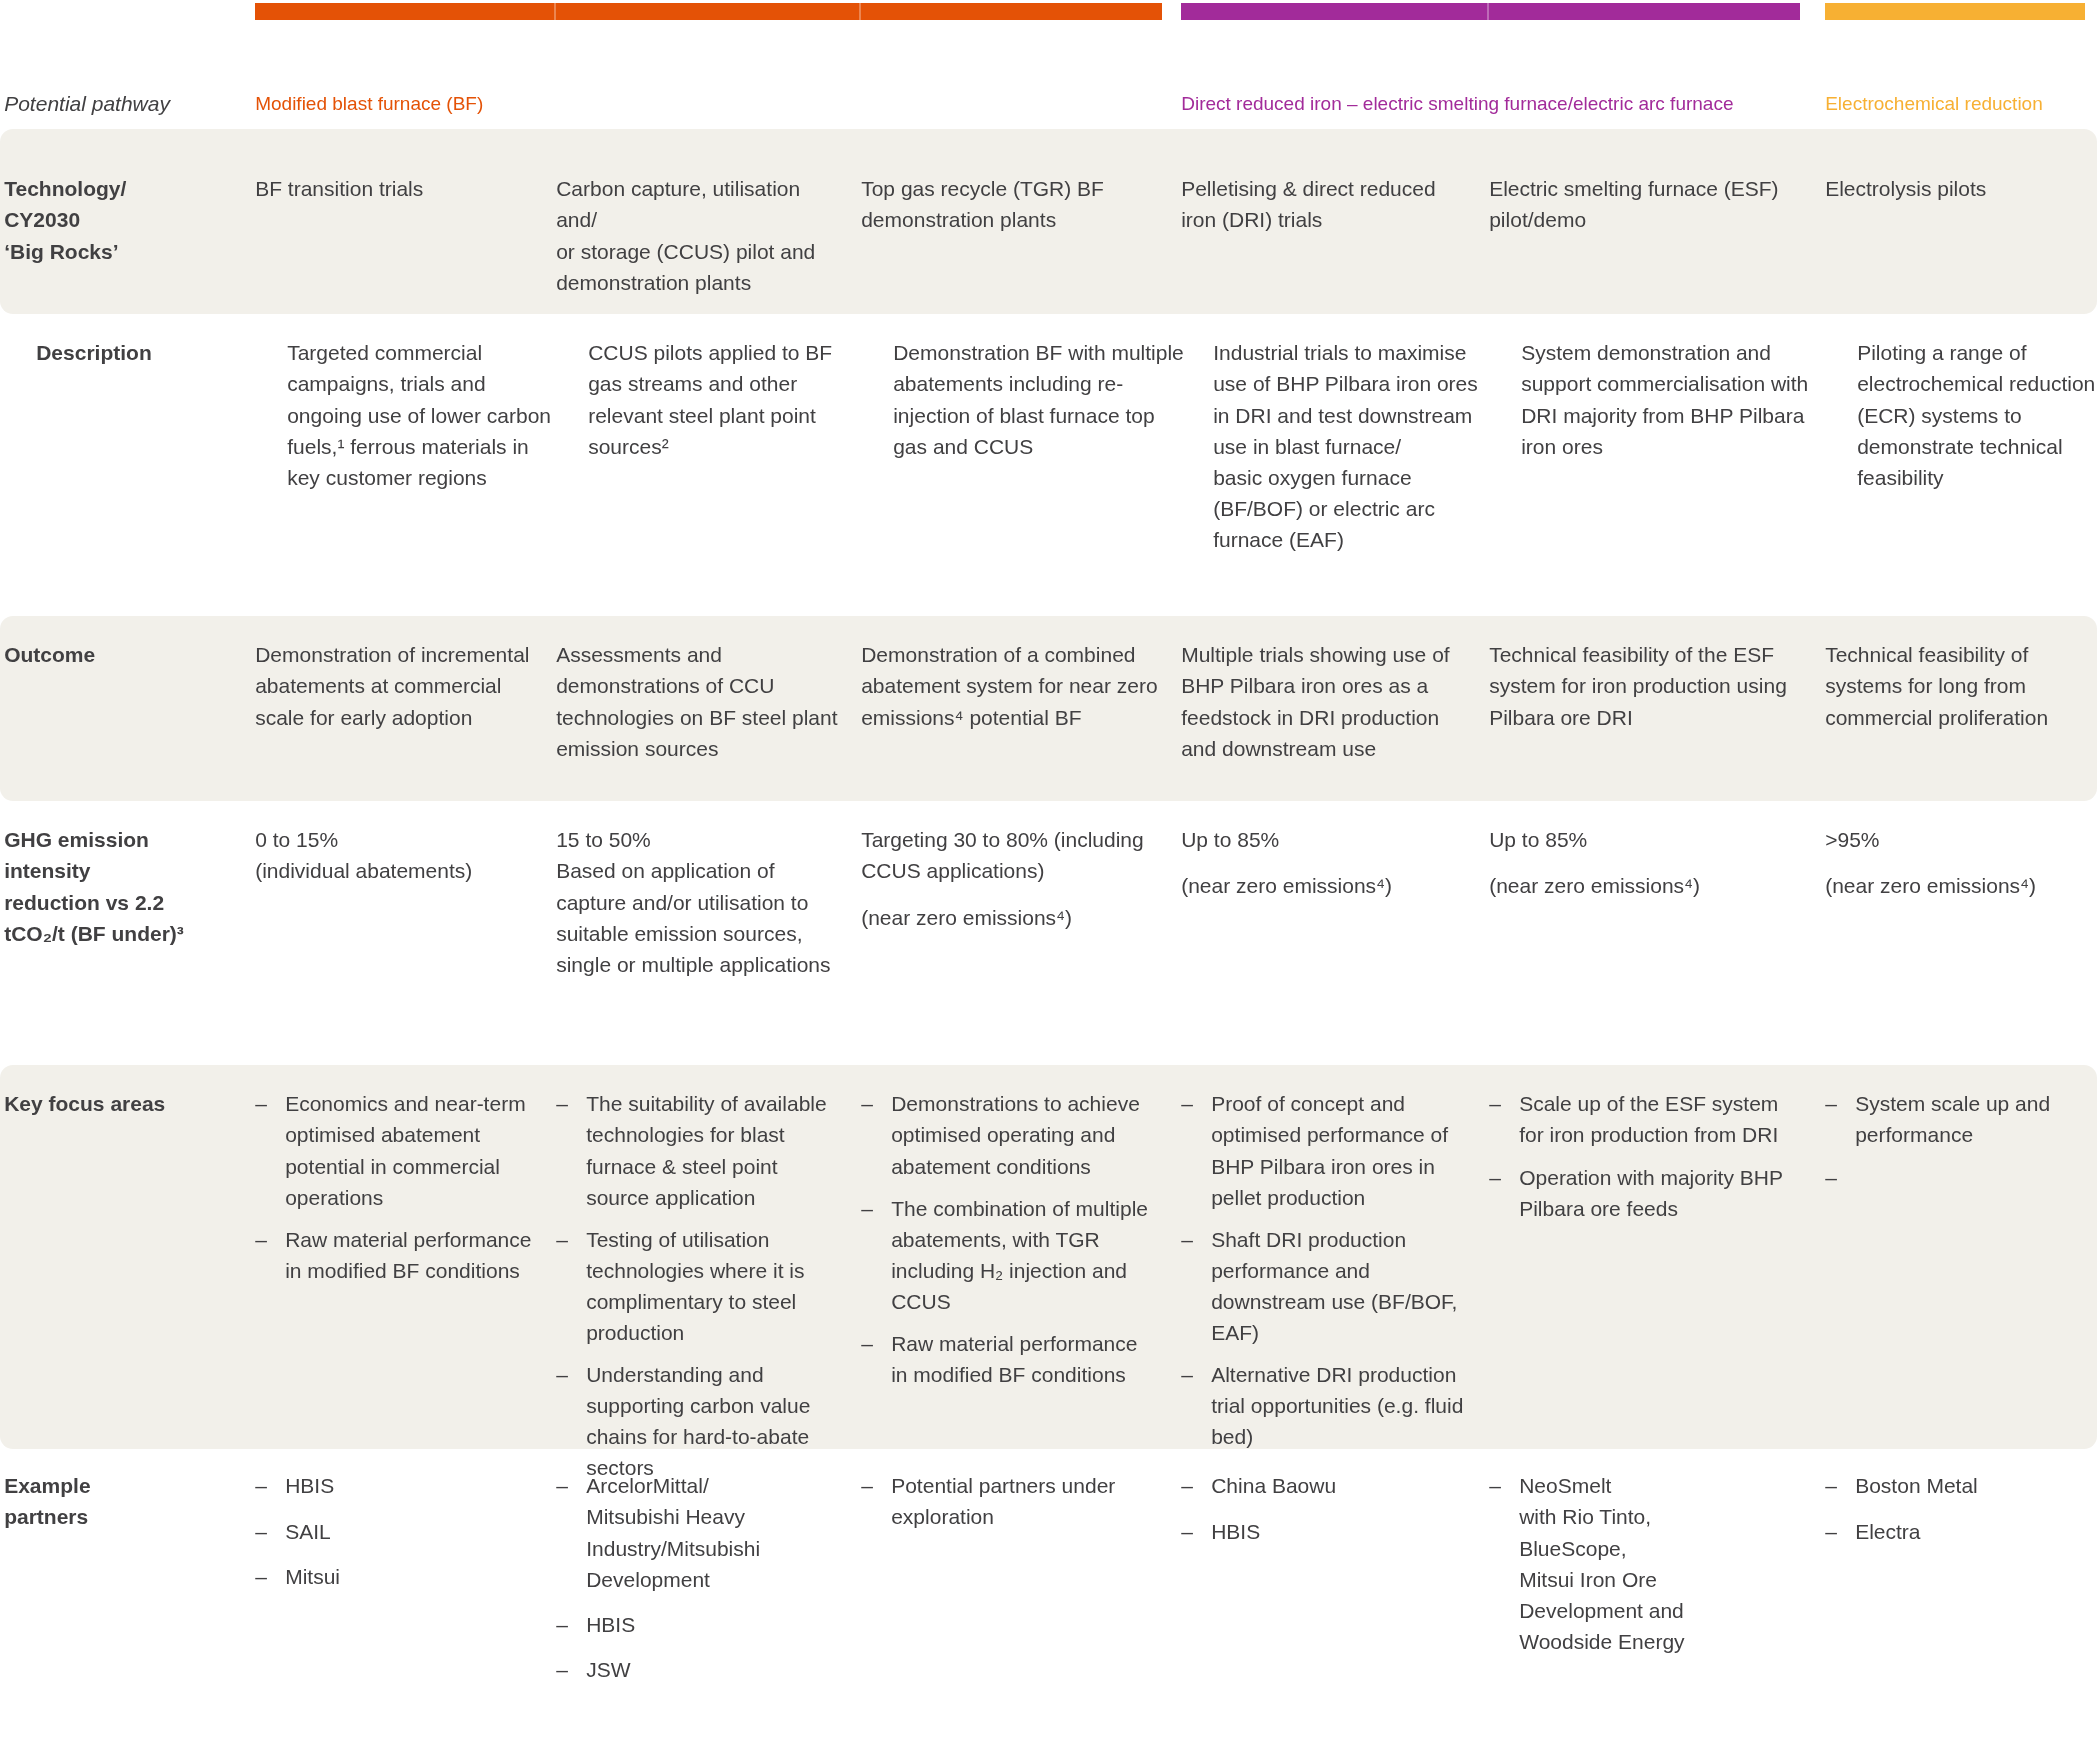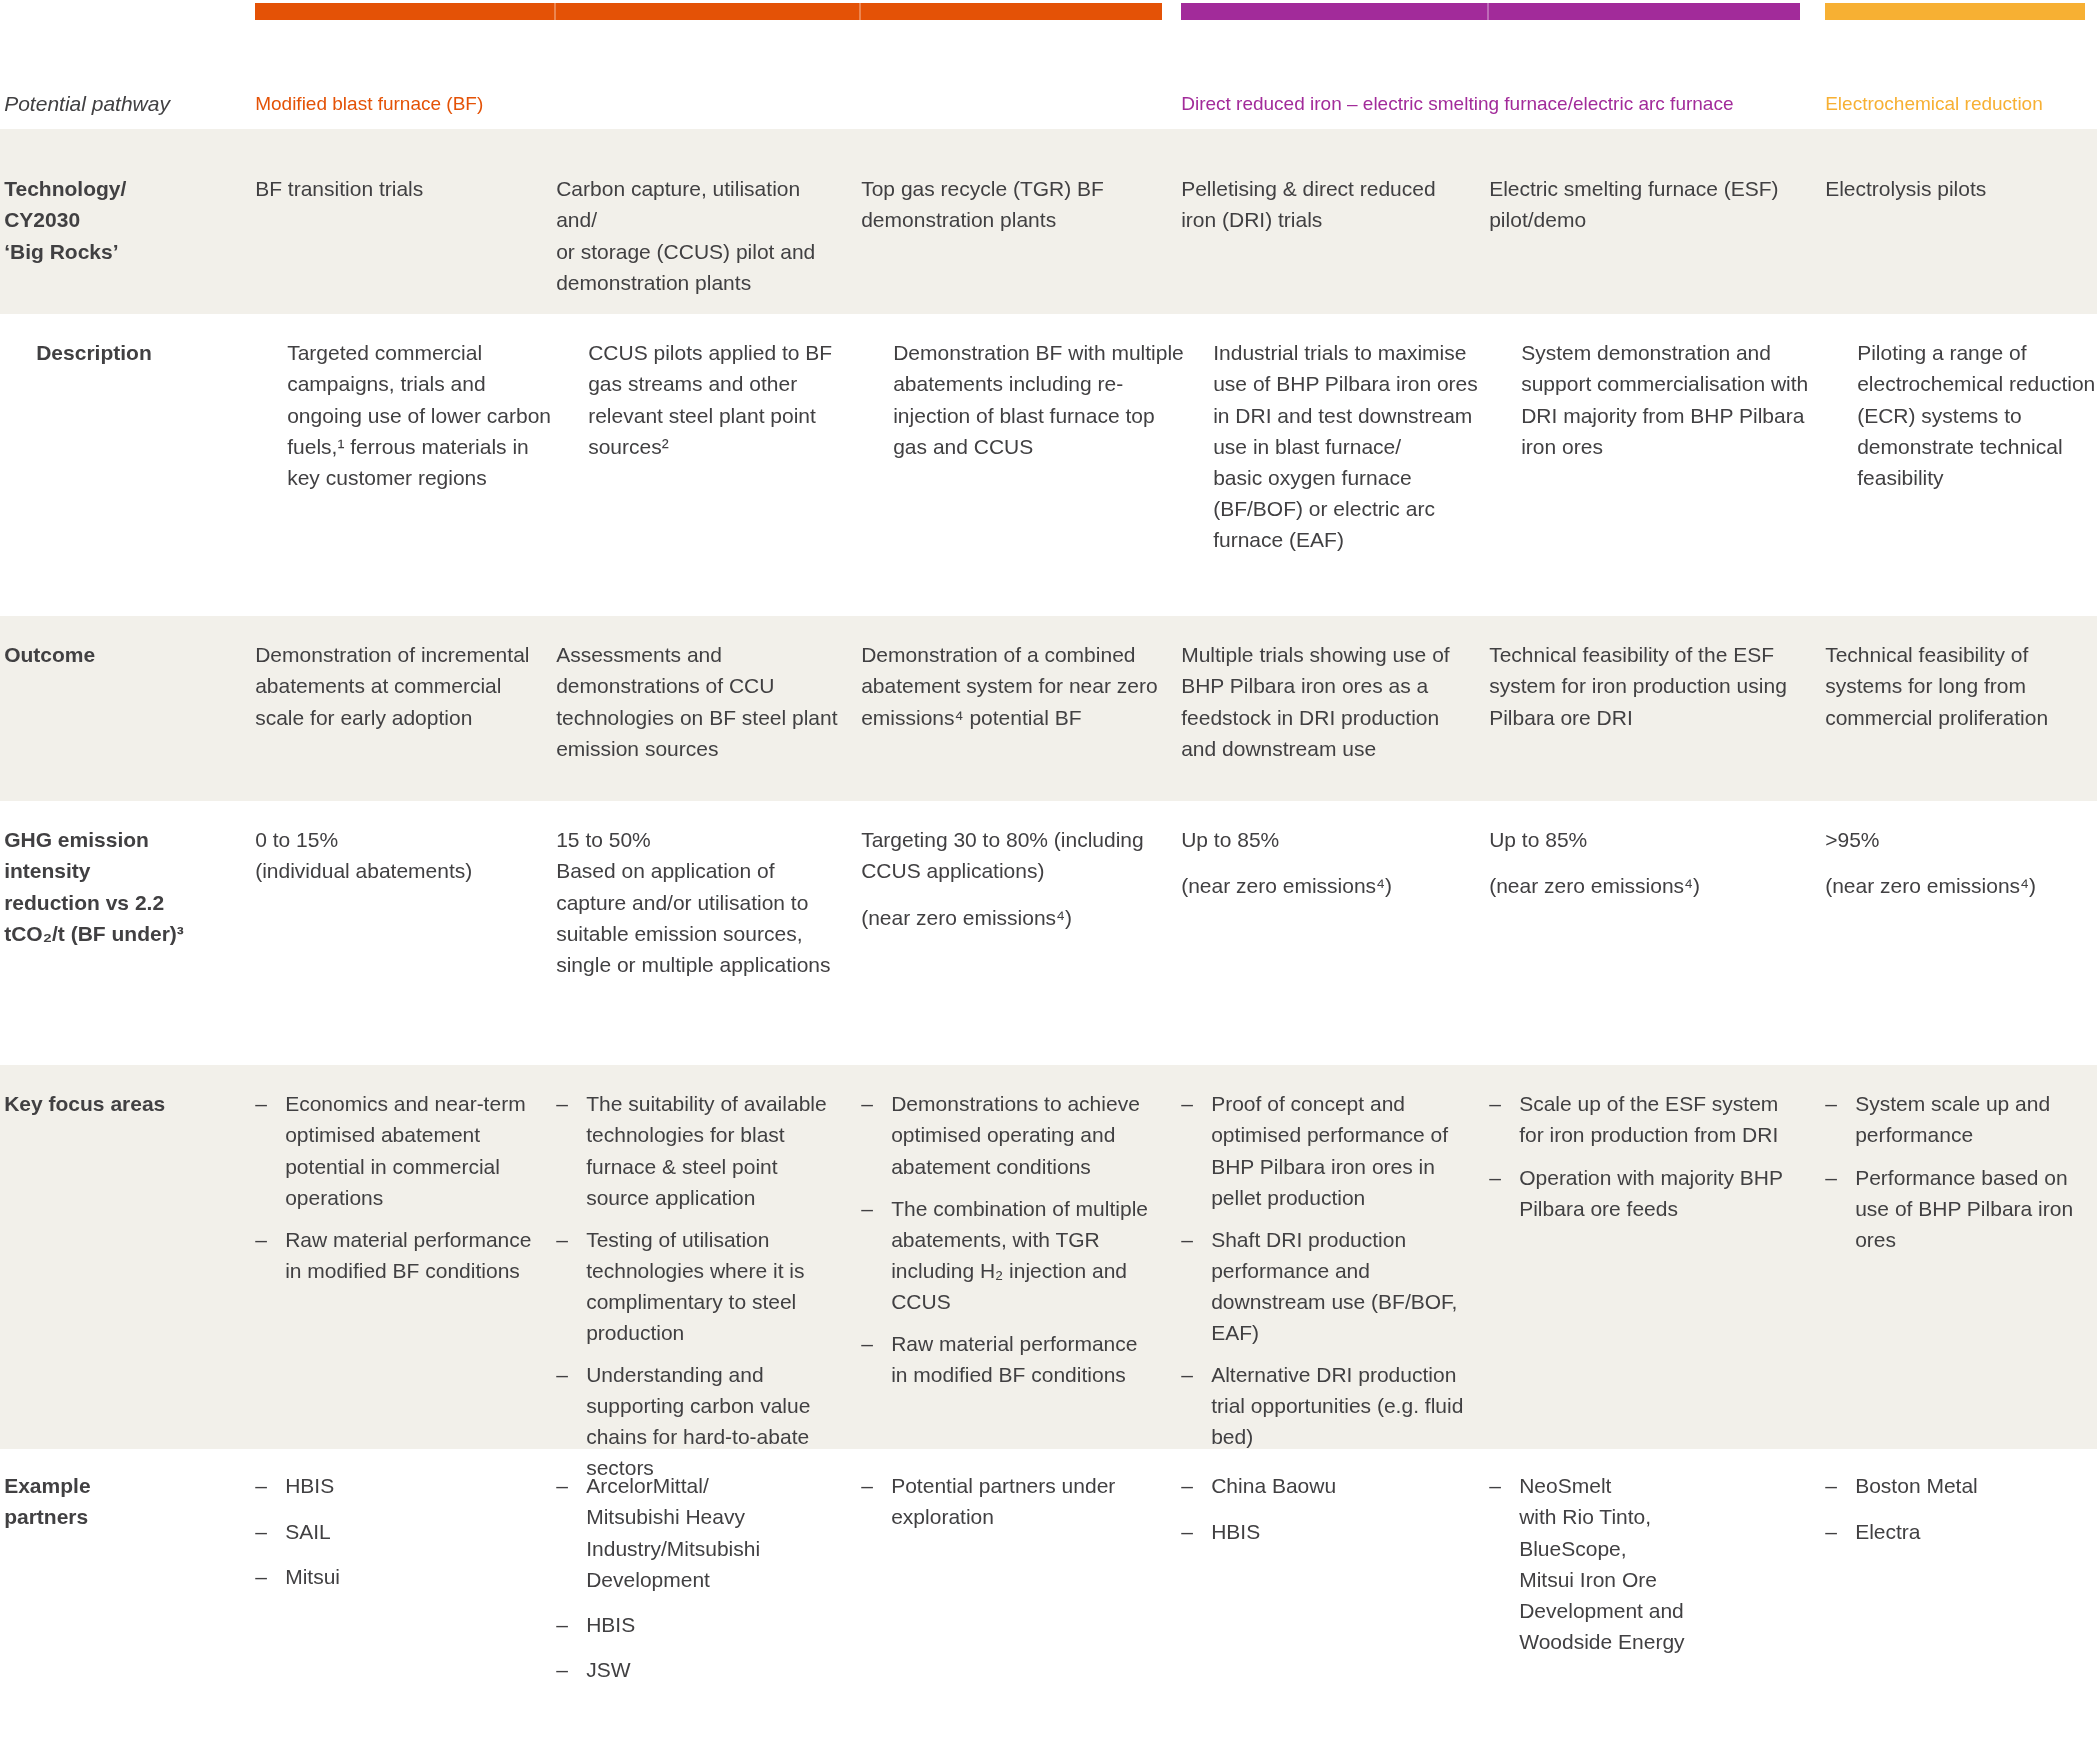--- a/index.html
+++ b/index.html
@@ -28,21 +28,21 @@
   .bar.end-bf{margin-right:19.3px;}
   .bar.end-dri{margin-right:25px;}
   .bar.end-ecr{margin-right:14.3px;}
   .heads{position:absolute;left:0;right:0;bottom:12.6px;align-items:end;}
   .h-label{font-size:21px;font-style:italic;color:var(--ink);line-height:1.25;}
   .h-group{font-size:19px;line-height:1.28;padding-right:23.5px;}
   .h-bf{grid-column:2 / span 3;color:var(--orange);}
   .h-dri{grid-column:5 / span 2;color:var(--purple);}
   .h-ecr{grid-column:7;color:var(--yellow);}
   
-  .row{box-sizing:border-box;padding-top:23px;}
+  .row{box-sizing:border-box;padding-top:23px;border-radius:13px;}
   .row.beige{background:var(--cream);}
   .r1{height:185px;padding-top:44px;}
   .r2{height:302px;margin-left:32px;}
   .r3{height:185px;}
   .r4{height:264px;}
   .r5{height:384px;}
   .r6{height:239px;padding-top:21px;}
   .cell{
     font-size:21px;line-height:1.48;
     padding-right:23.5px;box-sizing:border-box;
@@ -260,21 +260,20 @@
           <span class="btext">Operation with majority BHP Pilbara ore feeds</span>
         </div>
       </div>
     <div class="cell">
         <div class="bullet">
           <span class="dash">–</span>
           <span class="btext">System scale up and performance</span>
         </div>
         <div class="bullet">
           <span class="dash">–</span>
-          <span class="btext">Performance based on use of BHP Pilbara iron ores</span>
         </div>
       </div>
   </section>
 
   <section class="row grid r6">
     <div class="cell label">
         <div class="line">Example</div>
         <div class="line">partners</div>
       </div>
     <div class="cell">

